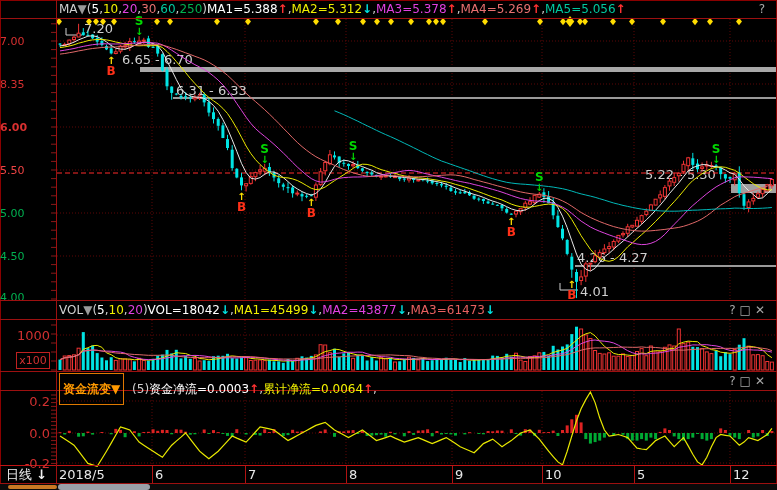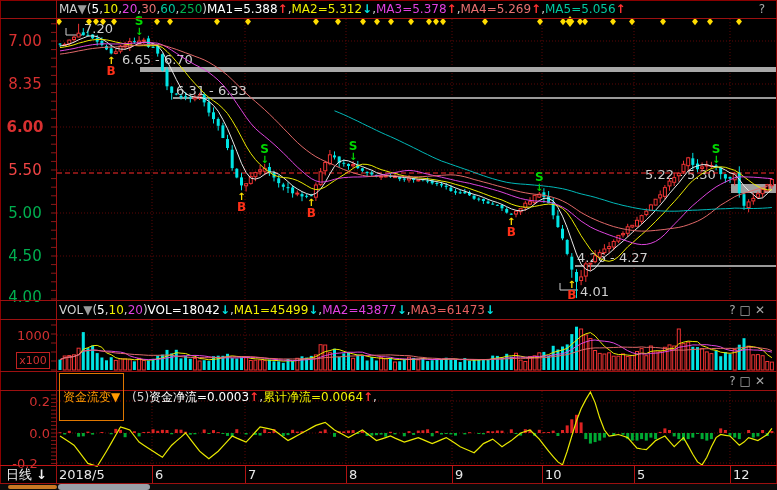--- a/index.html
+++ b/index.html
@@ -4,29 +4,29 @@
 <style>
   html,body{margin:0;padding:0;background:#000;}
   #screen{position:relative;width:777px;height:490px;background:#000;overflow:hidden;
           font-family:"DejaVu Sans","Liberation Sans",sans-serif;
           box-shadow:inset 0 0 0 1px #8a0000;}
   .hline{position:absolute;left:0;width:777px;height:1px;background:#9c1010;}
   .vline{position:absolute;width:1px;background:#9c1010;}
   .hdr{position:absolute;left:59px;height:16px;line-height:16px;font-size:12px;white-space:nowrap;}
   .hdr span{display:inline-block;}
   .winicons{position:absolute;right:8px;font-size:12px;color:#a8a8a8;letter-spacing:4px;line-height:16px;}
-  .axlabel{position:absolute;transform:translateY(-50%);font-size:15px;right:727px;width:50px;text-align:center;}
+  .axlabel{position:absolute;transform:translateY(-50%);font-size:11px;right:727px;width:50px;text-align:left;}
   .vlabel{position:absolute;transform:translateY(-50%);font-size:13px;color:#d03030;width:50px;text-align:right;}
   .x100box{position:absolute;left:16px;top:352px;width:32px;height:15px;border:1px solid #c02020;
            color:#d03030;font-size:11px;line-height:15px;text-align:center;}
   .xlab{position:absolute;top:467px;height:16px;line-height:16px;font-size:13px;color:#e8e8e8;white-space:nowrap;text-align:center;}
   .xsep{position:absolute;top:466px;height:17px;width:1px;background:#b01212;}
   #periodbox{position:absolute;left:6px;top:467px;font-size:13px;color:#f0f0f0;line-height:16px;}
   #periodbox b{font-weight:bold;}
-  .flowbox{display:inline-block;border:1px solid #e07800;color:#ff9a00;padding:16px 3px;margin-right:4px;height:14px;line-height:14px;}
+  .flowbox{display:inline-block;border:1px solid #e07800;color:#ff9a00;padding:8px 3px;margin-right:4px;height:14px;line-height:14px;font-weight:bold;}
   #scrollbar{position:absolute;left:0;top:484px;width:777px;height:6px;background:#0a0a0a;}
   #sb-orange{position:absolute;left:8px;top:1px;width:49px;height:4px;background:#c87824;border-radius:2px;}
   #sb-gray{position:absolute;left:58px;top:0;width:92px;height:6px;background:#9aa0a8;border-radius:3px;}
   svg{position:absolute;left:0;top:0;}
 </style>
 </head>
 <body>
 
 <div id="screen">
 
@@ -840,21 +840,21 @@
   <div class="hdr" style="top:373px;right:60px;">
     <span class="flowbox"><span>资金流变</span><span>▼</span></span>
     <span id="flow-hdr-segs"><span style="color: rgb(207, 207, 207);">(5) </span><span style="color: rgb(255, 255, 255);">资金净流=0.0003</span><span style="color: rgb(255, 50, 50); font-weight: bold;"> ↑</span><span style="color: rgb(207, 207, 207);"> ,</span><span style="color: rgb(240, 240, 0);">累计净流=0.0064</span><span style="color: rgb(255, 50, 50); font-weight: bold;"> ↑</span><span style="color: rgb(207, 207, 207);"> ,</span></span>
   </div>
   <div class="winicons" style="top:373px;">
     <span>?</span><span>□</span><span>✕</span>
   </div>
   <div id="flow-axis">
       <div class="vlabel" style="left: 0px; top: 401px;">0.2</div>
       <div class="vlabel" style="left: 0px; top: 433px;">0.0</div>
-      <div class="vlabel" style="left: 0px; top: 463px; text-align: center;">-0.2</div>
+      <div class="vlabel" style="left: 0px; top: 463px;">-0.2</div>
     </div>
 
   <div id="periodbox">
     <span>日线</span> <b>↓</b>
   </div>
   <div id="xaxis">
       <div class="xlab" style="left: 59px;">2018/5</div>
       <div class="xlab" style="left: 155px;">6</div>
       <div class="xlab" style="left: 248px;">7</div>
       <div class="xlab" style="left: 349px;">8</div>

